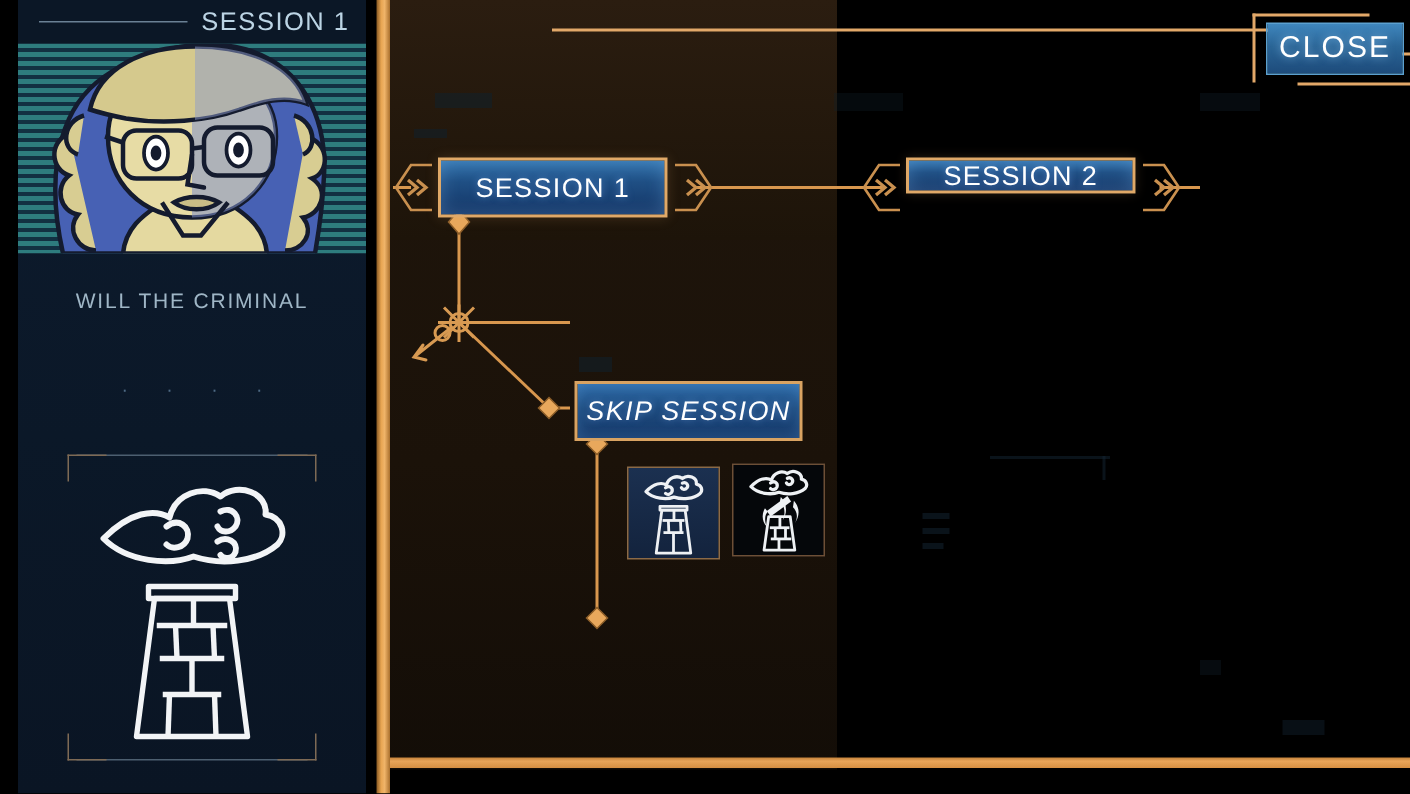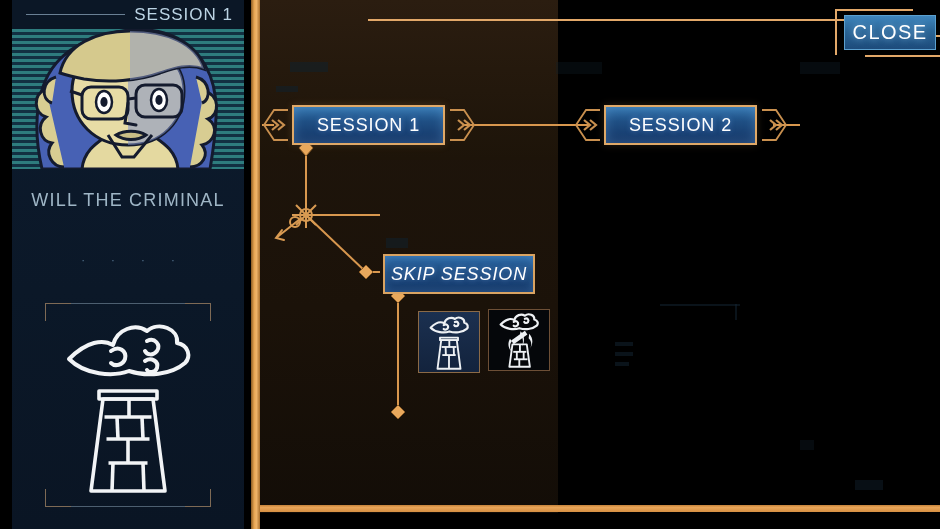--- a/index.html
+++ b/index.html
@@ -39,21 +39,21 @@
     background:
       repeating-linear-gradient(180deg,
         #2e7c7e 0px, #2e7c7e 3px,
         #123042 3px, #123042 6px);
   }
   #portrait-svg { position: absolute; left: 0; top: 0; }
 
   #tagline {
     position: absolute; left: 0; top: 188px; width: 232px;
     text-align: center; color: #9fb6c6;
-    font-size: 18px; line-height: 25px; letter-spacing: 1.2px;
+    font-size: 14px; line-height: 25px; letter-spacing: 1.2px;
   }
   #dots {
     position: absolute; left: 0; top: 252px; width: 232px;
     text-align: center; color: #4e6a84; font-size: 13px; letter-spacing: 11px;
     text-indent: 11px;
   }
   
   #icon-frame {
     position: absolute; left: 33px; top: 303px; width: 166px; height: 204px;
   }
@@ -125,21 +125,21 @@
     background: linear-gradient(180deg,#1d2330 0%,#151a25 100%);
     border: 2px solid #8d6b45;
     color: #8c97a5; text-shadow: none;
   }
   .node.session {
     background: linear-gradient(180deg,#3273ad 0%,#1f4f84 40%,#143565 100%);
     border: 2px solid #e0a968;
     box-shadow: inset 0 0 12px rgba(140,200,255,.28), 0 0 8px rgba(224,169,104,.18);
   }
   #node-session1 { left: 32px; top: 105px; width: 153px; height: 40px; }
-  #node-session2 { left: 344px; top: 105px; width: 153px; height: 40px; }
+  #node-session2 { left: 344px; top: 105px; width: 153px; height: 24px; }
   #node-start    { left: 123px; top: 192px; width: 152px; height: 40px; }
   #node-skip     { left: 123px; top: 254px; width: 152px; height: 40px; font-style: italic; }
 
   
   .thumb {
     position: absolute; width: 62px; height: 62px;
     display: flex; align-items: center; justify-content: center;
   }
   .thumb.sel {
     background: linear-gradient(180deg,#1b3050 0%,#13233d 100%);

